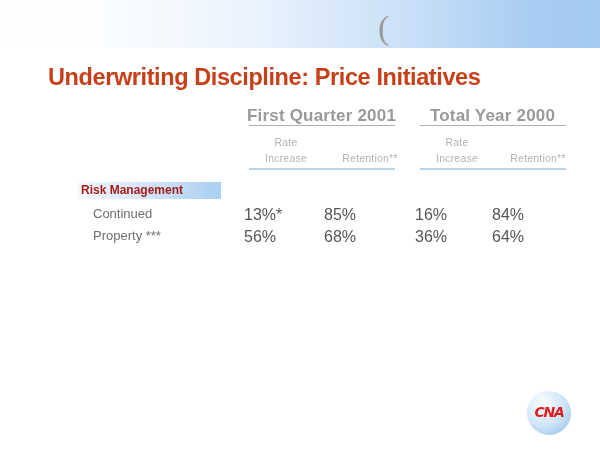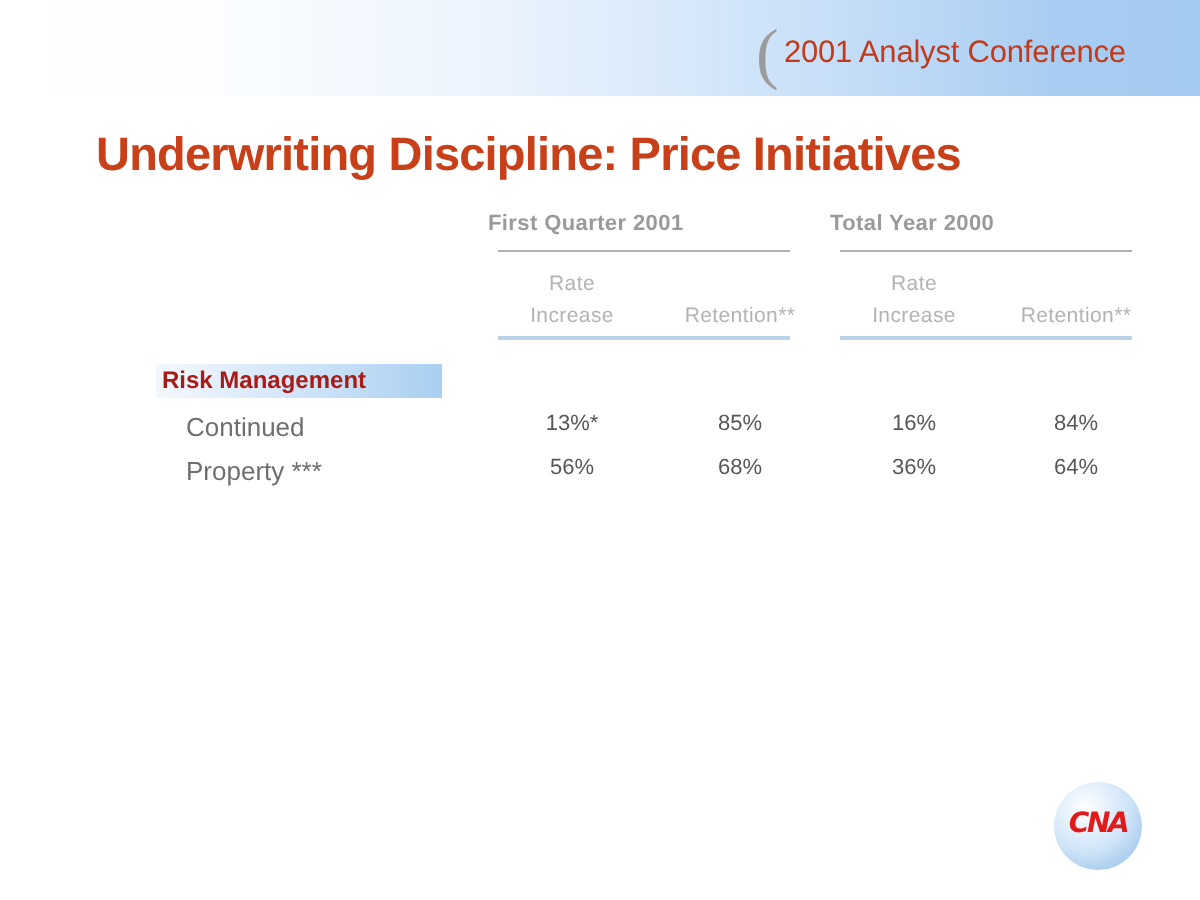--- a/index.html
+++ b/index.html
@@ -64,23 +64,24 @@
   
   #table-area {
     position: absolute;
     left: 0;
     top: 104px;
     width: 600px;
   }
 
   .grp-head {
     position: absolute;
-    font-size: 11px;
+    font-size: 17px;
     font-weight: bold;
     color: #9a9a9a;
+    text-align: center;
     letter-spacing: 0.2px;
     white-space: nowrap;
   }
   .grp-rule {
     position: absolute;
     height: 1px;
     background: #b0b0b0;
   }
   .sub-head {
     position: absolute;
@@ -119,23 +120,23 @@
   }
   .row-label {
     position: absolute;
     left: 93px;
     font-size: 13px;
     color: #6f6f6f;
     white-space: nowrap;
   }
   .cell {
     position: absolute;
-    font-size: 11px;
+    font-size: 16px;
     color: #575757;
-    text-align: center;
+    text-align: left;
     white-space: nowrap;
   }
 
   
   #footnotes {
     position: absolute;
     left: 56px;
     top: 324px;
     width: 420px;
     font-size: 10.5px;
@@ -187,21 +188,20 @@
     font-family: "DejaVu Sans", sans-serif;
   }
 </style>
 </head>
 <body>
 
 <div id="slide">
 
   <div id="header-band">
     <div id="header-paren">(</div>
-    <div id="header-title">2001 Analyst Conference</div>
   </div>
 
   <div id="slide-title">Underwriting Discipline: Price Initiatives</div>
 
   <div id="table-area">
 
     <div class="grp-head" style="left:244px; top:2px; width:155px;">First Quarter 2001</div>
     <div class="grp-rule" style="left:249px; top:21px; width:146px;"></div>
 
     <div class="grp-head" style="left:415px; top:2px; width:155px;">Total Year 2000</div>

